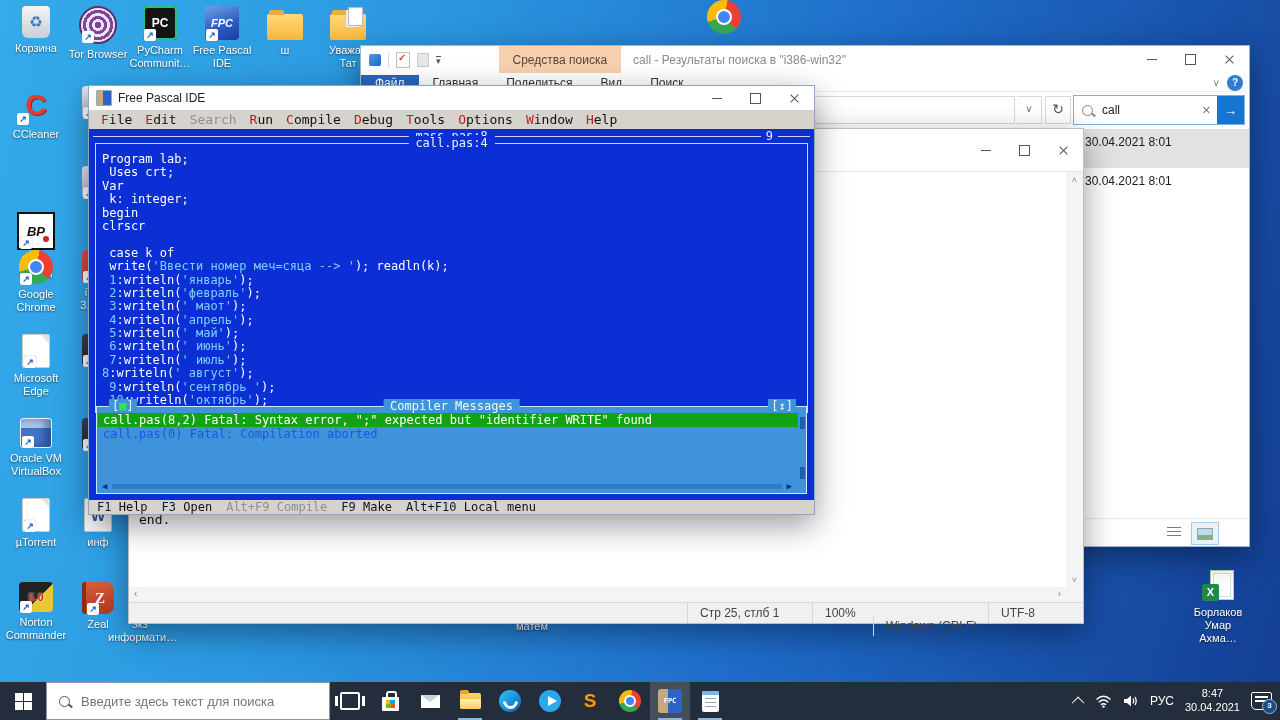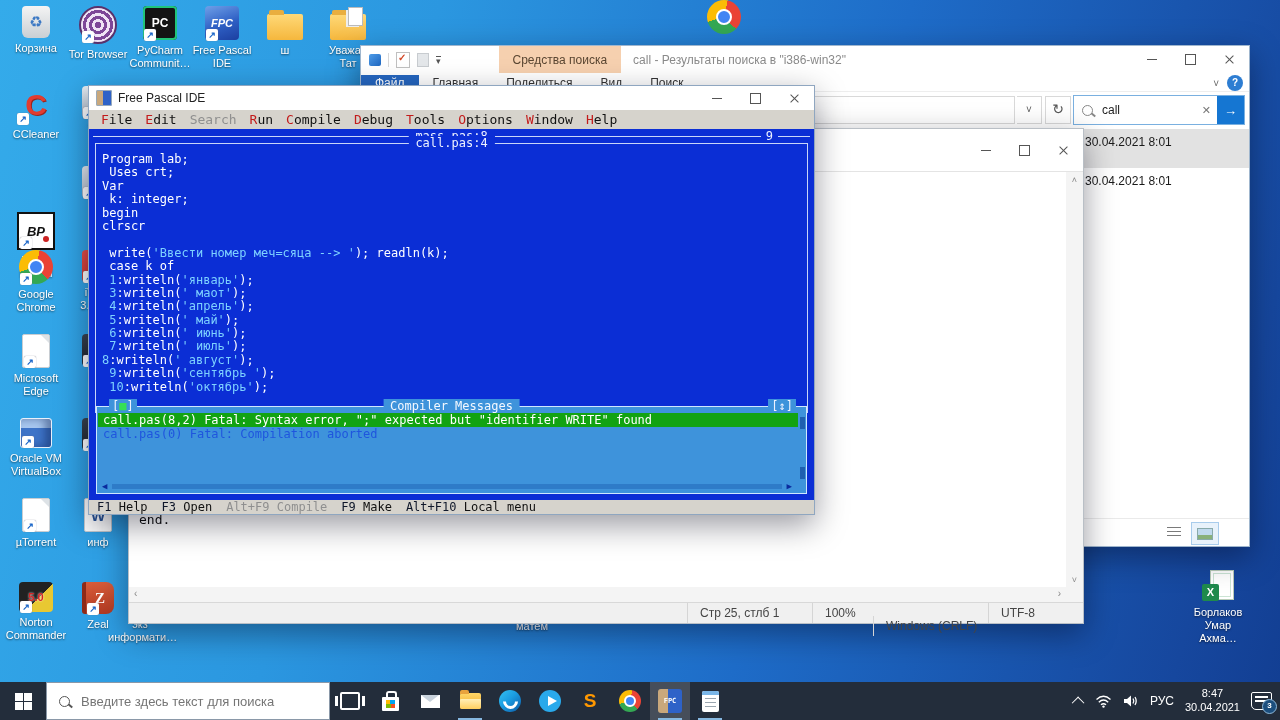--- a/index.html
+++ b/index.html
@@ -546,23 +546,24 @@
       <div class="callbox">
         <span class="calltitle">call.pas:4</span>
         <div class="code">
             <div class="cl"><span class="t-w">Program lab;</span></div>
             <div class="cl"><span class="t-w"> Uses crt;</span></div>
             <div class="cl"><span class="t-w">Var</span></div>
             <div class="cl"><span class="t-w"> k: integer;</span></div>
             <div class="cl"><span class="t-w">begin</span></div>
             <div class="cl"><span class="t-w">clrscr</span></div>
             <div class="cl"><span class="t-w"></span></div>
+            <div class="cl"><span class="t-w"> case k of</span></div>
             <div class="cl"><span class="t-w"> write(</span><span class="t-c">'Ввести номер меч=сяца --&gt; '</span><span class="t-w">); readln(k);</span></div>
-            <div class="cl"><span class="t-w"> case k of</span></div>
             <div class="cl"><span class="t-w"> </span><span class="t-c">1</span><span class="t-w">:writeln(</span><span class="t-c">'январь'</span><span class="t-w">);</span></div>
+            <div class="cl"><span class="t-w"> </span><span class="t-c">2</span><span class="t-w">:writeln(</span><span class="t-c">'февраль'</span><span class="t-w">);</span></div>
             <div class="cl"><span class="t-w"> </span><span class="t-c">3</span><span class="t-w">:writeln(</span><span class="t-c">' маот'</span><span class="t-w">);</span></div>
             <div class="cl"><span class="t-w"> </span><span class="t-c">4</span><span class="t-w">:writeln(</span><span class="t-c">'апрель'</span><span class="t-w">);</span></div>
             <div class="cl"><span class="t-w"> </span><span class="t-c">5</span><span class="t-w">:writeln(</span><span class="t-c">' май'</span><span class="t-w">);</span></div>
             <div class="cl"><span class="t-w"> </span><span class="t-c">6</span><span class="t-w">:writeln(</span><span class="t-c">' июнь'</span><span class="t-w">);</span></div>
             <div class="cl"><span class="t-w"> </span><span class="t-c">7</span><span class="t-w">:writeln(</span><span class="t-c">' июль'</span><span class="t-w">);</span></div>
             <div class="cl"><span class="t-c">8</span><span class="t-w">:writeln(</span><span class="t-c">' август'</span><span class="t-w">);</span></div>
             <div class="cl"><span class="t-w"> </span><span class="t-c">9</span><span class="t-w">:writeln(</span><span class="t-c">'сентябрь '</span><span class="t-w">);</span></div>
             <div class="cl"><span class="t-w"> </span><span class="t-c">10</span><span class="t-w">:writeln(</span><span class="t-c">'октябрь'</span><span class="t-w">);</span></div>
           </div>
       </div>

